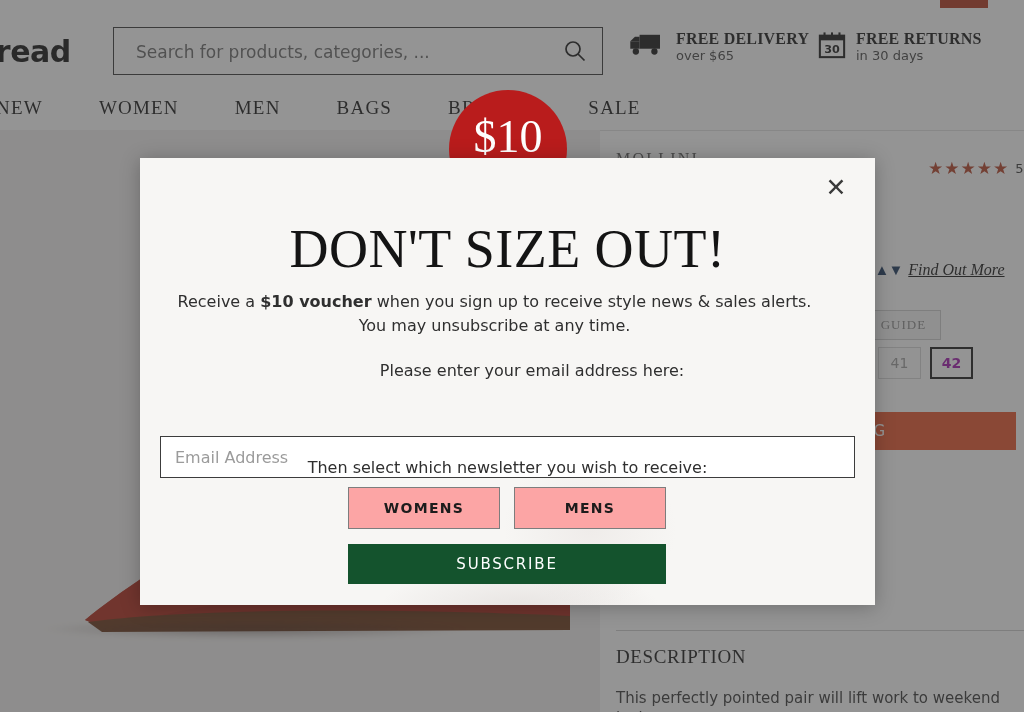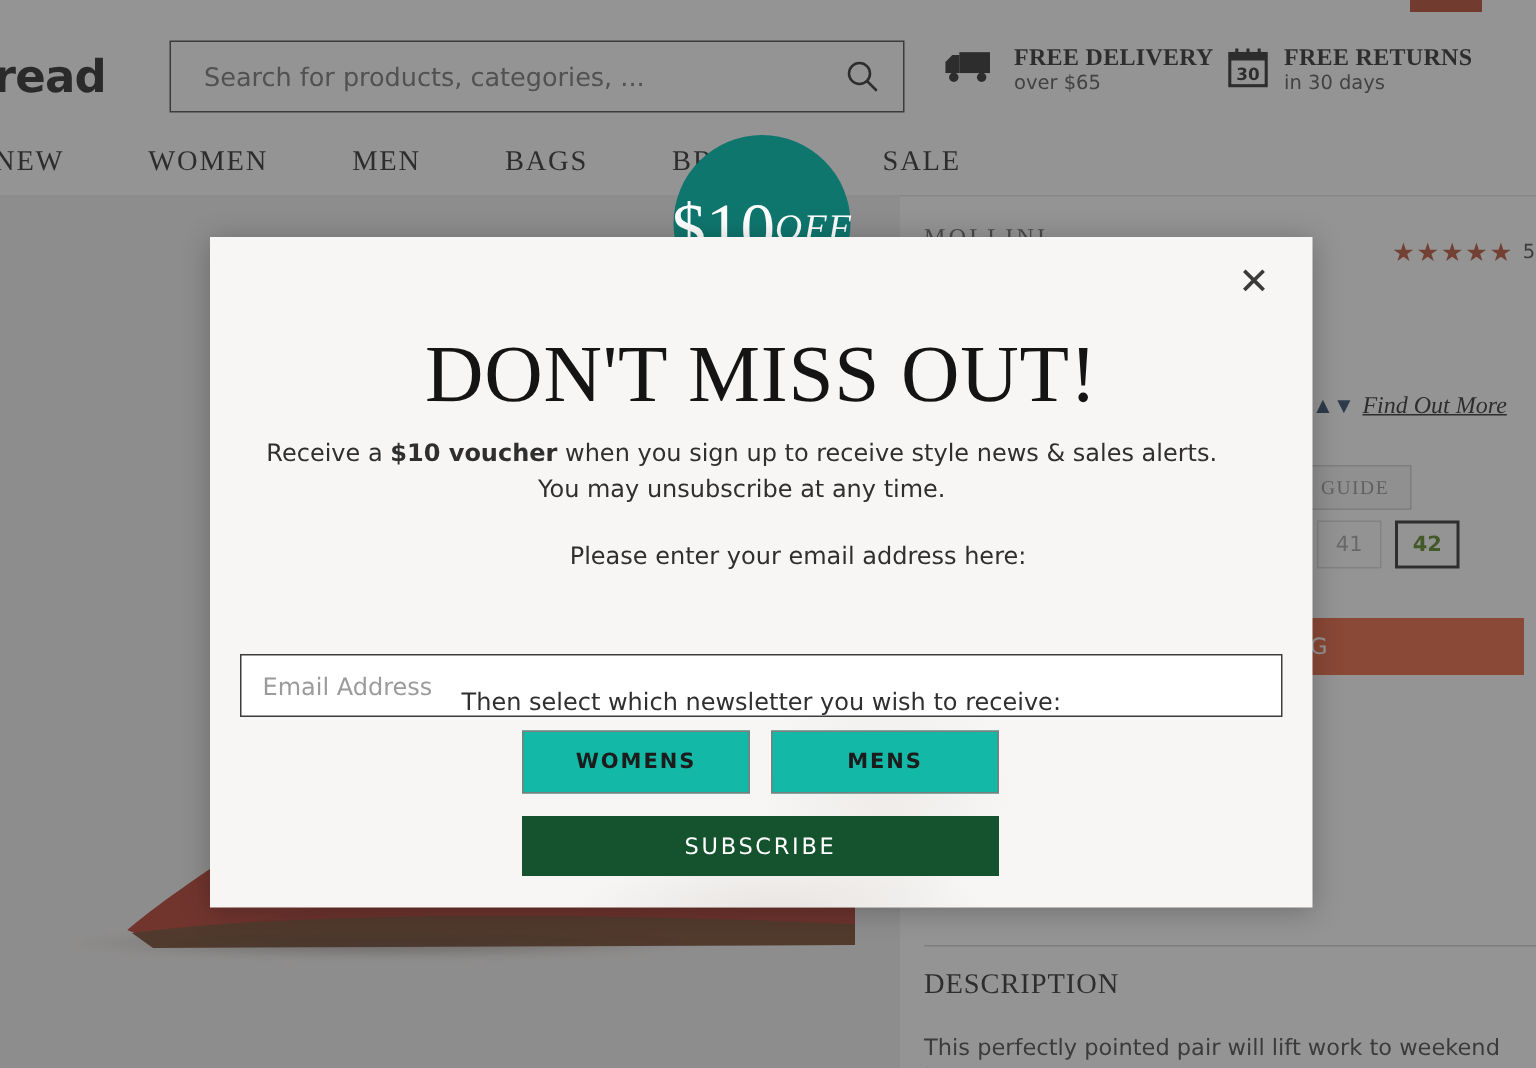--- a/index.html
+++ b/index.html
@@ -188,21 +188,21 @@
     display: flex; gap: 9px;
   }
   .size-chip {
     width: 43px; height: 32px; box-sizing: border-box;
     border: 1px solid #d8d8d8; background: #fdfdfd;
     font-family: "DejaVu Sans", sans-serif; font-size: 14px;
     color: #9e9e9e;
     display: flex; align-items: center; justify-content: center;
   }
   .size-chip.selected {
-    border: 2px solid #1d1d1d; color: #4d7c0f; font-weight: 700;
+    border: 2px solid #1d1d1d; color: #a21caf; font-weight: 700;
     background: #ffffff;
   }
 
   .add-bag {
     position: absolute; left: 616px; top: 412px;
     width: 400px; height: 38px;
     background: #e8572f; color: #ffffff;
     font-family: "DejaVu Sans", sans-serif; font-size: 15px;
     letter-spacing: 1.4px;
     display: flex; align-items: center; justify-content: center;
@@ -247,22 +247,22 @@
   #dim {
     position: absolute; inset: 0;
     background: rgba(60,60,60,0.55);
   }
 
   
   #badge {
     position: absolute; left: 449px; top: 90px;
     width: 118px; height: 118px;
     border-radius: 50%;
-    background: #0f766e;
-    display: flex; 
+    background: #b91c1c;
+    display: flex; flex-direction: column;
     align-items: center; justify-content: center;
     color: #ffffff;
     font-family: "Liberation Serif", serif;
     line-height: 1;
   }
   #badge .amount { font-size: 46px; letter-spacing: 0px; margin-top: 6px;}
   #badge .off { font-size: 25px; font-style: italic; margin-top: 6px; letter-spacing: 1px; }
 
   
   #modal {
@@ -322,21 +322,21 @@
     text-align: center;
     font-family: "DejaVu Sans", sans-serif;
     font-size: 16px; color: #2f2f2f;
   }
   .news-buttons {
     position: absolute; left: 208px; top: 329px;
     display: flex; gap: 14px;
   }
   .news-btn {
     width: 152px; height: 42px; box-sizing: border-box;
-    background: #14b8a6; border: 1px solid #7d7d7d;
+    background: #fca5a5; border: 1px solid #7d7d7d;
     font-family: "DejaVu Sans", sans-serif; font-size: 14px;
     font-weight: 700; letter-spacing: 1.3px; color: #1c1c1c;
     display: flex; align-items: center; justify-content: center;
     cursor: pointer;
   }
   .subscribe-btn {
     position: absolute; left: 208px; top: 386px;
     width: 318px; height: 40px;
     background: #14532d; color: #ffffff;
     font-family: "DejaVu Sans", sans-serif; font-size: 15px;
@@ -480,21 +480,21 @@
   <div id="badge">
     <div class="amount">$10</div>
     <div class="off">OFF</div>
   </div>
 
   <div id="modal">
     <div class="modal-watermark"></div>
 
     <div class="modal-close">✕</div>
 
-    <div class="modal-h1">DON'T MISS OUT!</div>
+    <div class="modal-h1">DON'T SIZE OUT!</div>
 
     <div class="modal-sub">
       <div>
         <span>Receive a </span><b>$10 voucher</b><span> when you sign up to receive style news &amp; sales alerts.</span>
       </div>
       <div>You may unsubscribe at any time.</div>
     </div>
 
     <div class="modal-prompt">Please enter your email address here:</div>
 

